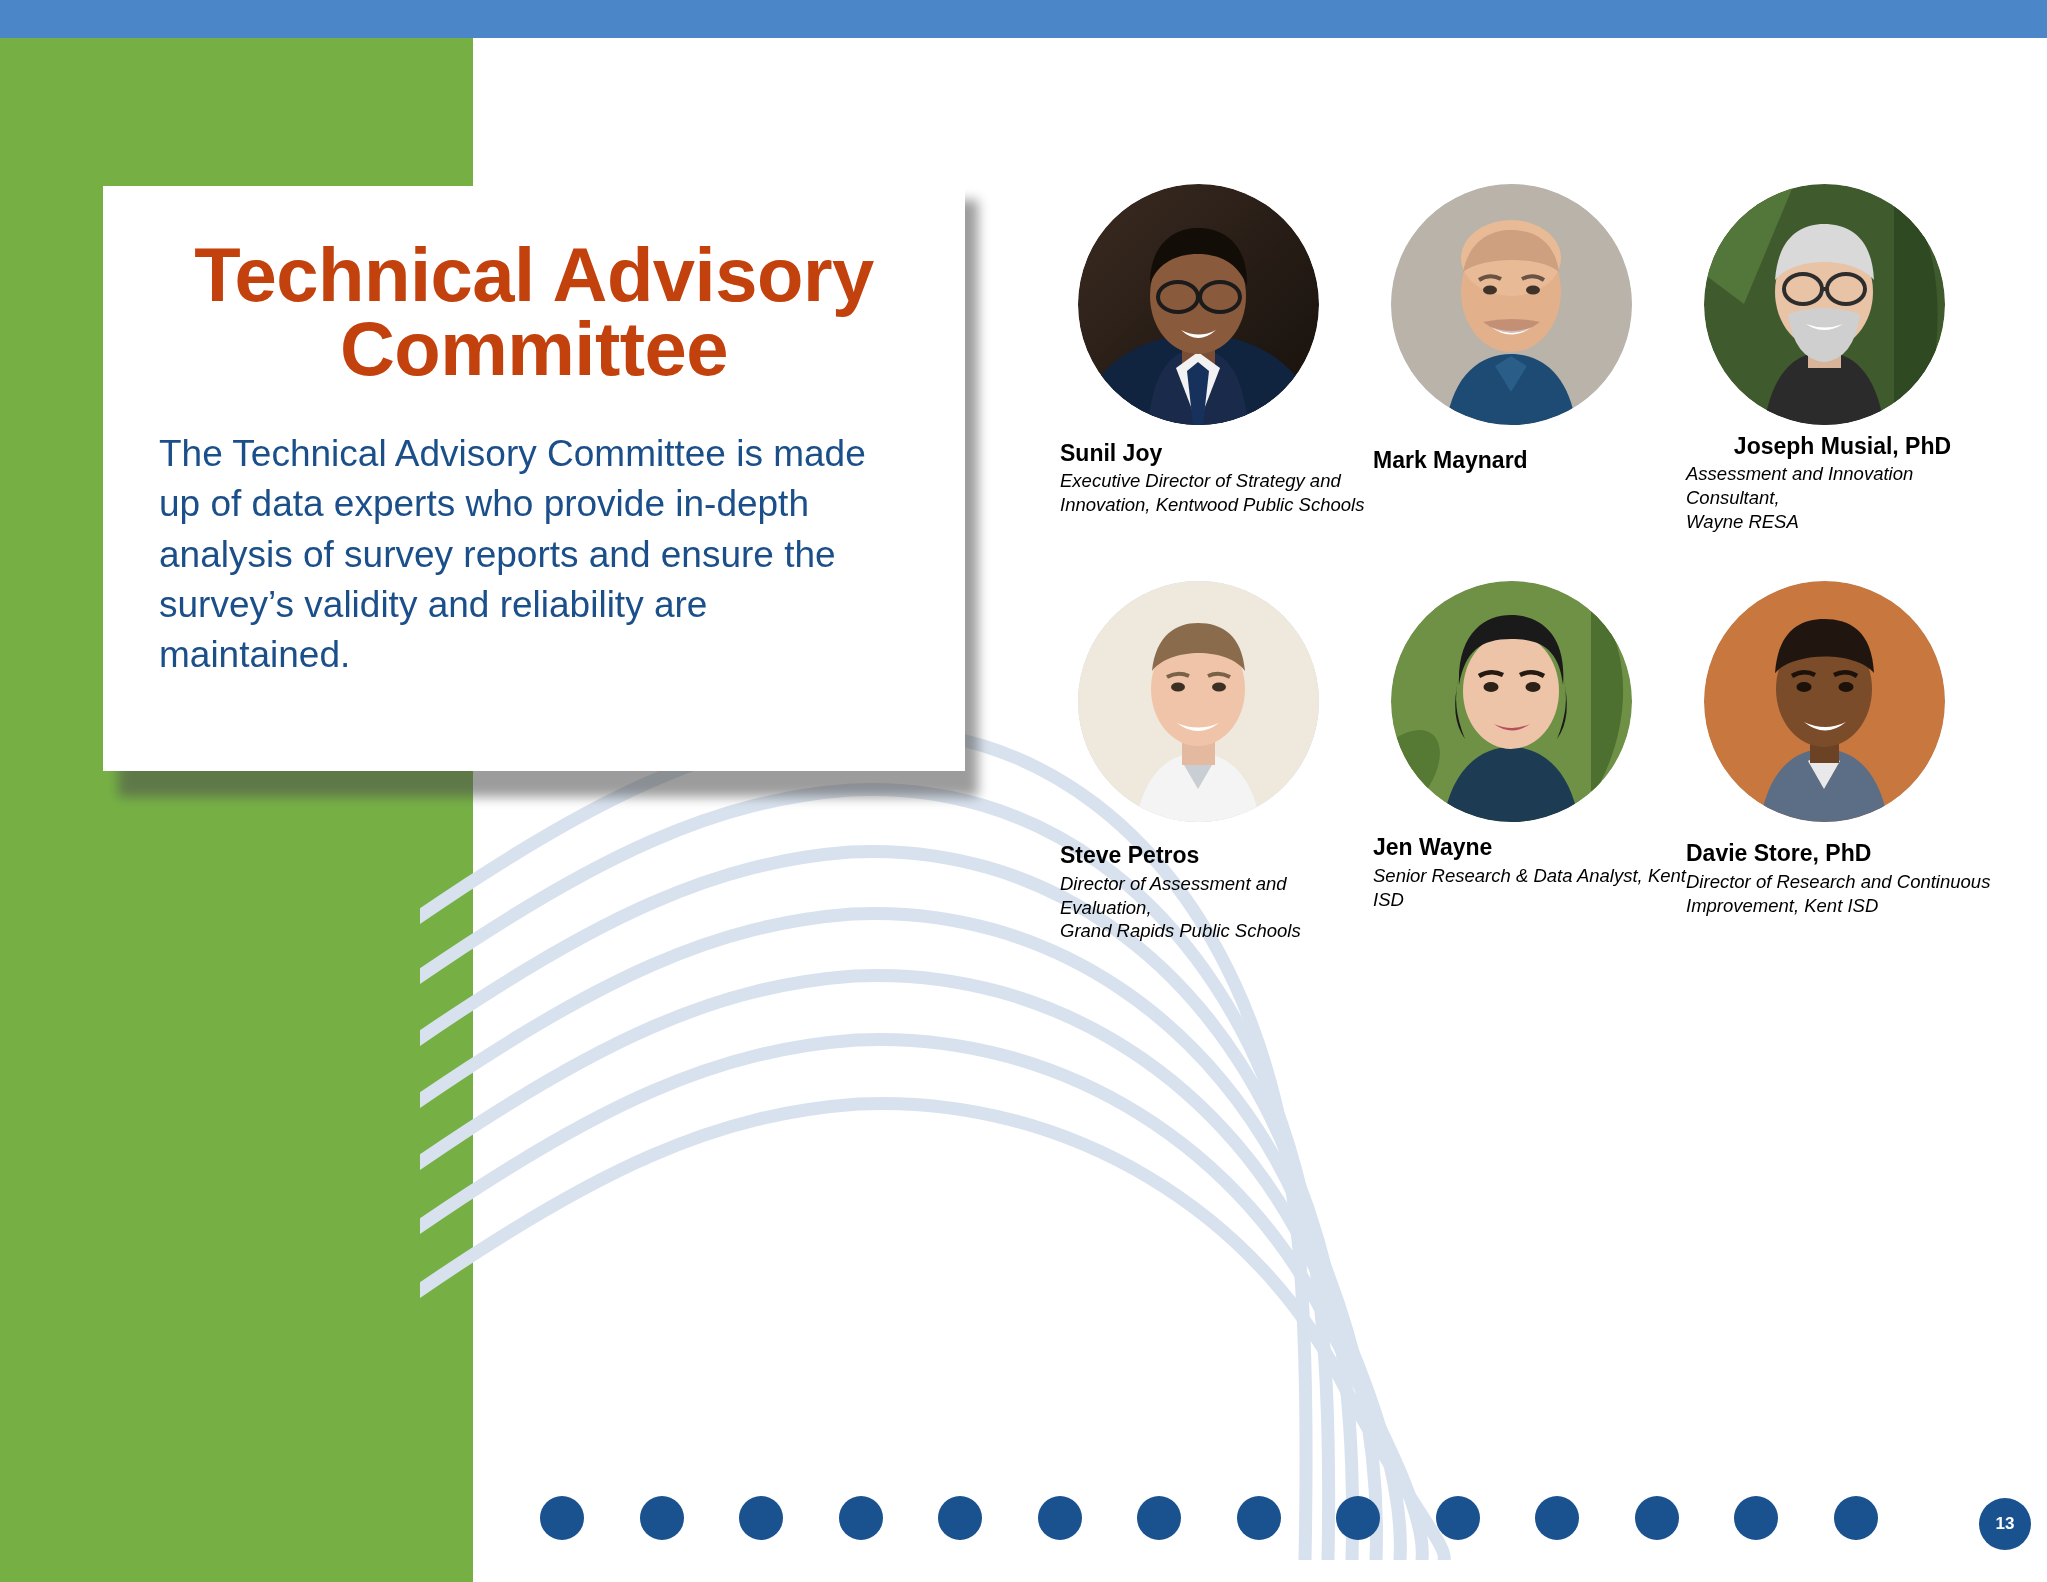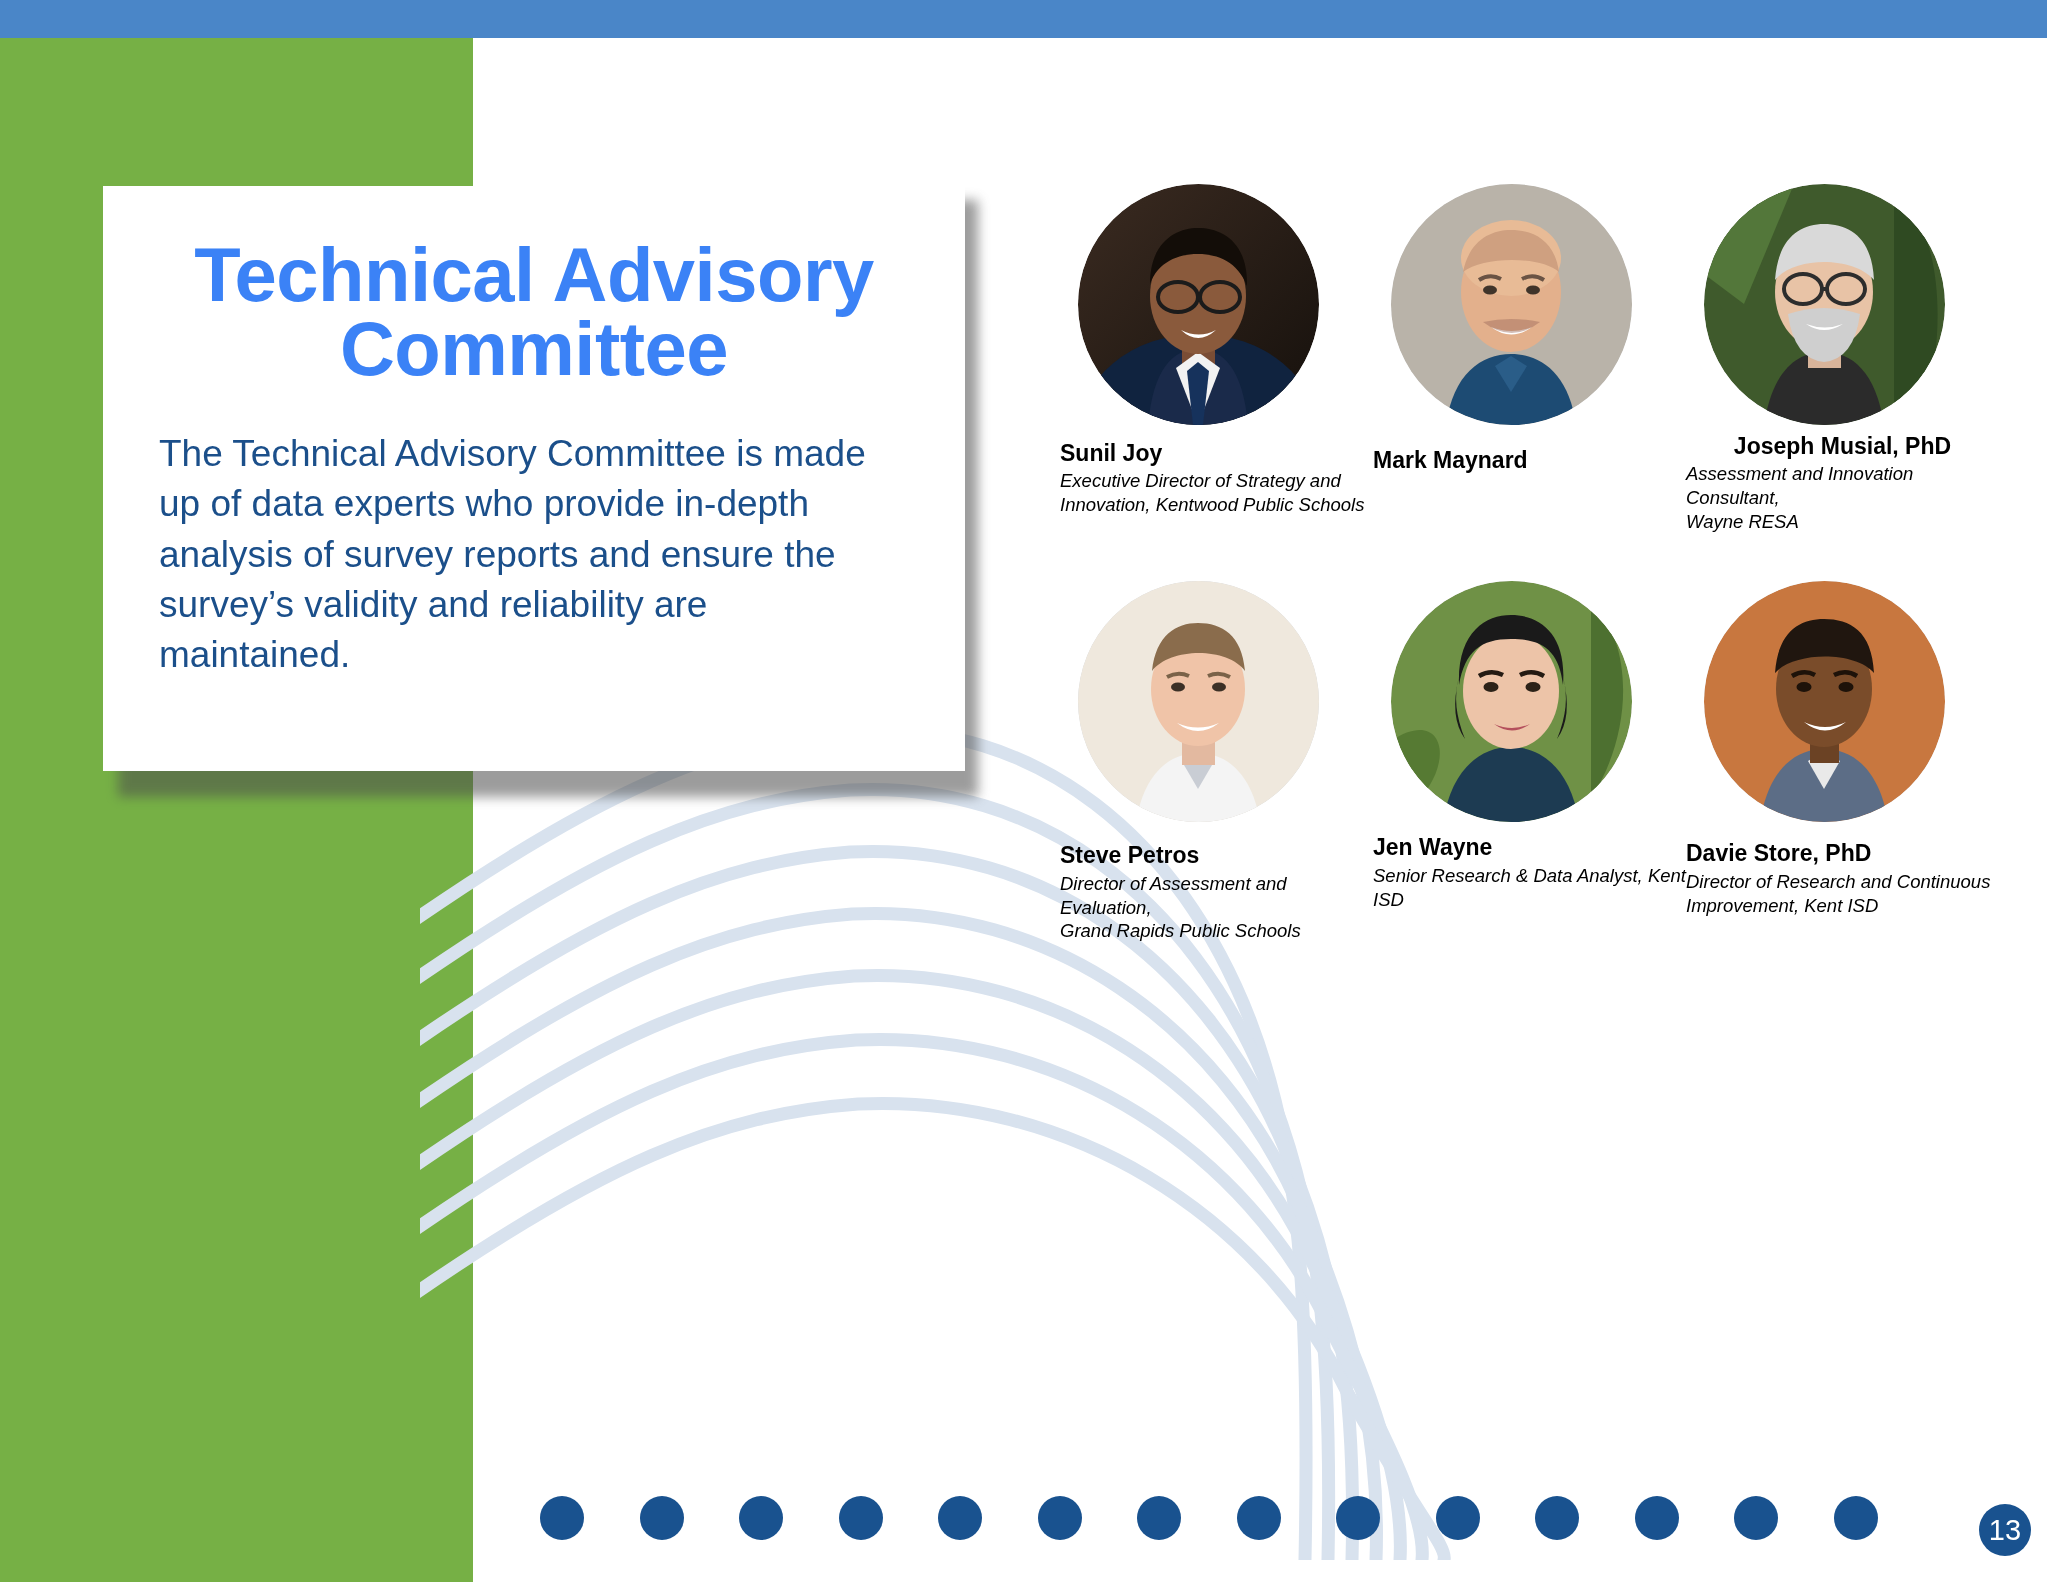--- a/index.html
+++ b/index.html
@@ -68,21 +68,21 @@
     position: absolute;
     left: 103px;
     top: 186px;
     width: 862px;
     height: 585px;
     background: #ffffff;
   }
   .title-card h1 {
     margin: 0;
     padding: 52px 40px 0 40px;
-    color: #3b82f6;
+    color: #c2410c;
     font-size: 76px;
     line-height: 0.98;
     font-weight: bold;
     text-align: center;
     letter-spacing: -0.5px;
   }
   .title-card p {
     margin: 0;
     padding: 42px 60px 0 56px;
     color: #1b4f8a;
@@ -154,28 +154,28 @@
     width: 44px;
     height: 44px;
     border-radius: 50%;
     background: #19528f;
   }
 
   
   .page-num {
     position: absolute;
     right: 16px;
-    bottom: 26px;
+    bottom: 32px;
     width: 52px;
     height: 52px;
     border-radius: 50%;
     background: #19528f;
     color: #ffffff;
-    font-size: 29px;
-    font-weight: normal;
+    font-size: 17px;
+    font-weight: bold;
     display: flex;
     align-items: center;
     justify-content: center;
   }
 </style>
 </head>
 <body>
 
 <div id="page">
 

